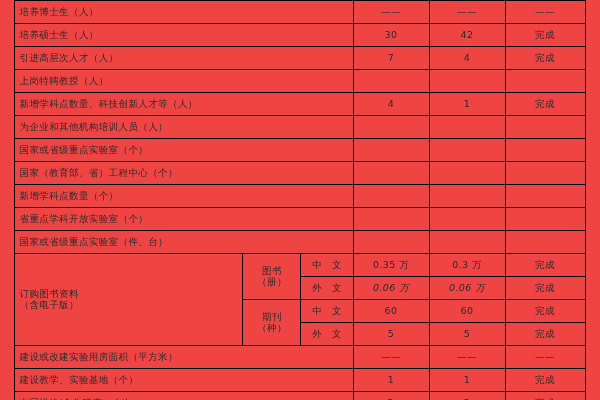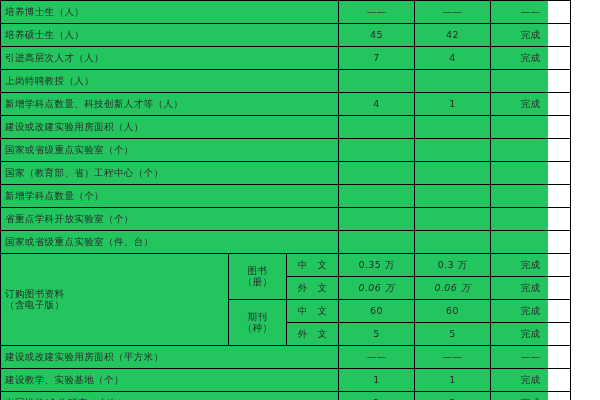--- a/index.html
+++ b/index.html
@@ -8,23 +8,23 @@
     background: #ffffff;
   }
   body {
     width: 600px;
     height: 400px;
     overflow: hidden;
     font-family: "DejaVu Sans", "Liberation Sans", sans-serif;
   }
   .sheet {
     position: relative;
-    width: 548px;
+    width: 600px;
     height: 400px;
-    background: #22c55e;
+    background: #ef4444;
   }
   table.grid {
     border-collapse: collapse;
     table-layout: fixed;
     width: 570px;
     margin: 0 auto;
     color: #2b2b2b;
   }
   table.grid td {
     border: 1px solid #000000;
@@ -83,21 +83,21 @@
     <tbody>
 
       <tr>
         <td class="item" colspan="3">培养博士生（人）</td>
         <td class="dash">——</td>
         <td class="dash">——</td>
         <td class="dash">——</td>
       </tr>
       <tr>
         <td class="item" colspan="3">培养硕士生（人）</td>
-        <td class="num">45</td>
+        <td class="num">30</td>
         <td class="num">42</td>
         <td class="stat">完成</td>
       </tr>
       <tr>
         <td class="item" colspan="3">引进高层次人才（人）</td>
         <td class="num">7</td>
         <td class="num">4</td>
         <td class="stat">完成</td>
       </tr>
       <tr>
@@ -106,21 +106,21 @@
         <td class="num"></td>
         <td class="stat"></td>
       </tr>
       <tr>
         <td class="item" colspan="3">新增学科点数量、科技创新人才等（人）</td>
         <td class="num">4</td>
         <td class="num">1</td>
         <td class="stat">完成</td>
       </tr>
       <tr>
-        <td class="item" colspan="3">建设或改建实验用房面积（人）</td>
+        <td class="item" colspan="3">为企业和其他机构培训人员（人）</td>
         <td class="num"></td>
         <td class="num"></td>
         <td class="stat"></td>
       </tr>
       <tr>
         <td class="item" colspan="3">国家或省级重点实验室（个）</td>
         <td class="num"></td>
         <td class="num"></td>
         <td class="stat"></td>
       </tr>

